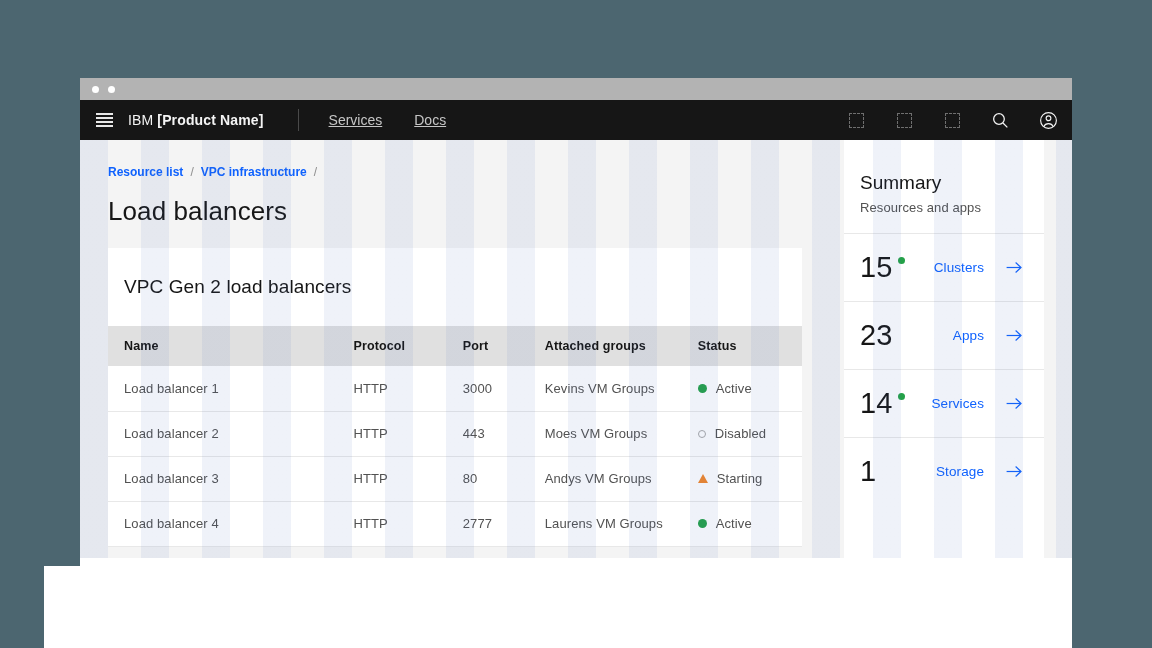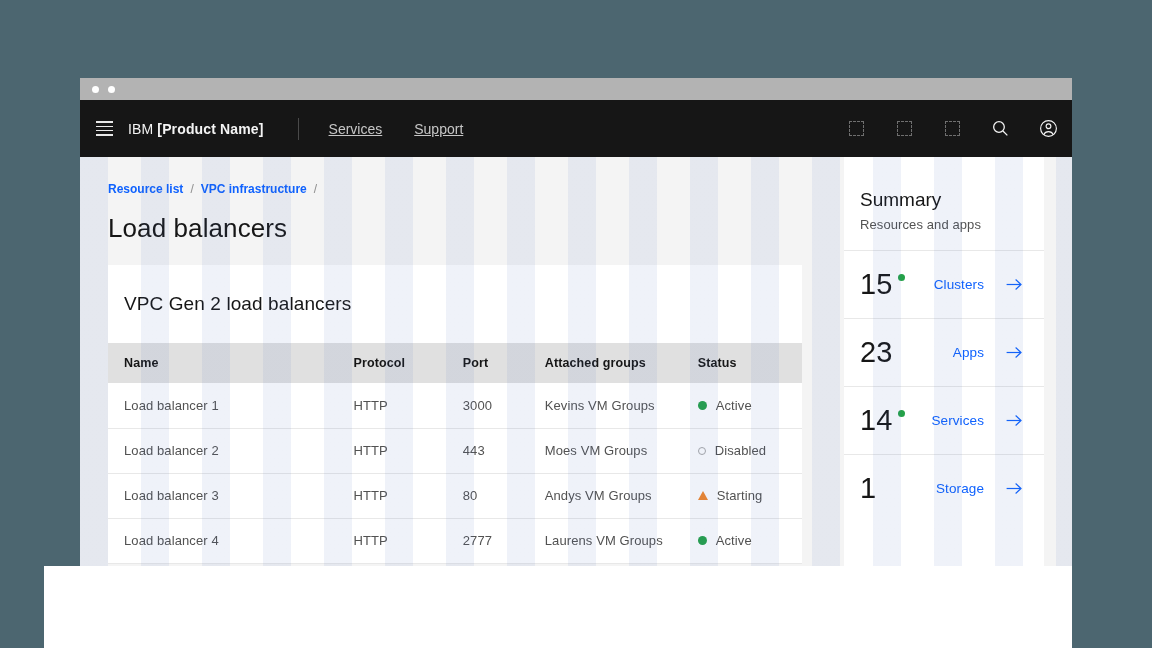--- a/index.html
+++ b/index.html
@@ -37,21 +37,21 @@
   }
   .dot {
     width: 7px;
     height: 7px;
     border-radius: 50%;
     background: #ffffff;
   }
 
   
   .appnav {
-    height: 57px;
+    height: 40px;
     background: #161616;
     display: flex;
     align-items: center;
     color: #f4f4f4;
     position: relative;
   }
   .menu-btn {
     width: 48px;
     height: 48px;
     display: flex;
@@ -335,21 +335,21 @@
     </div>
 
     <div class="brand">
       <span class="light">IBM </span><b>[Product Name]</b>
     </div>
 
     <div class="nav-divider"></div>
 
     <nav class="navlinks">
       <a class="navlink" href="#">Services</a>
-      <a class="navlink" href="#">Support</a>
+      <a class="navlink" href="#">Docs</a>
     </nav>
 
     <div class="nav-spacer"></div>
 
     <div class="navicons">
       <div class="navicon">
         <span class="ph-box"></span>
       </div>
       <div class="navicon">
         <span class="ph-box"></span>

